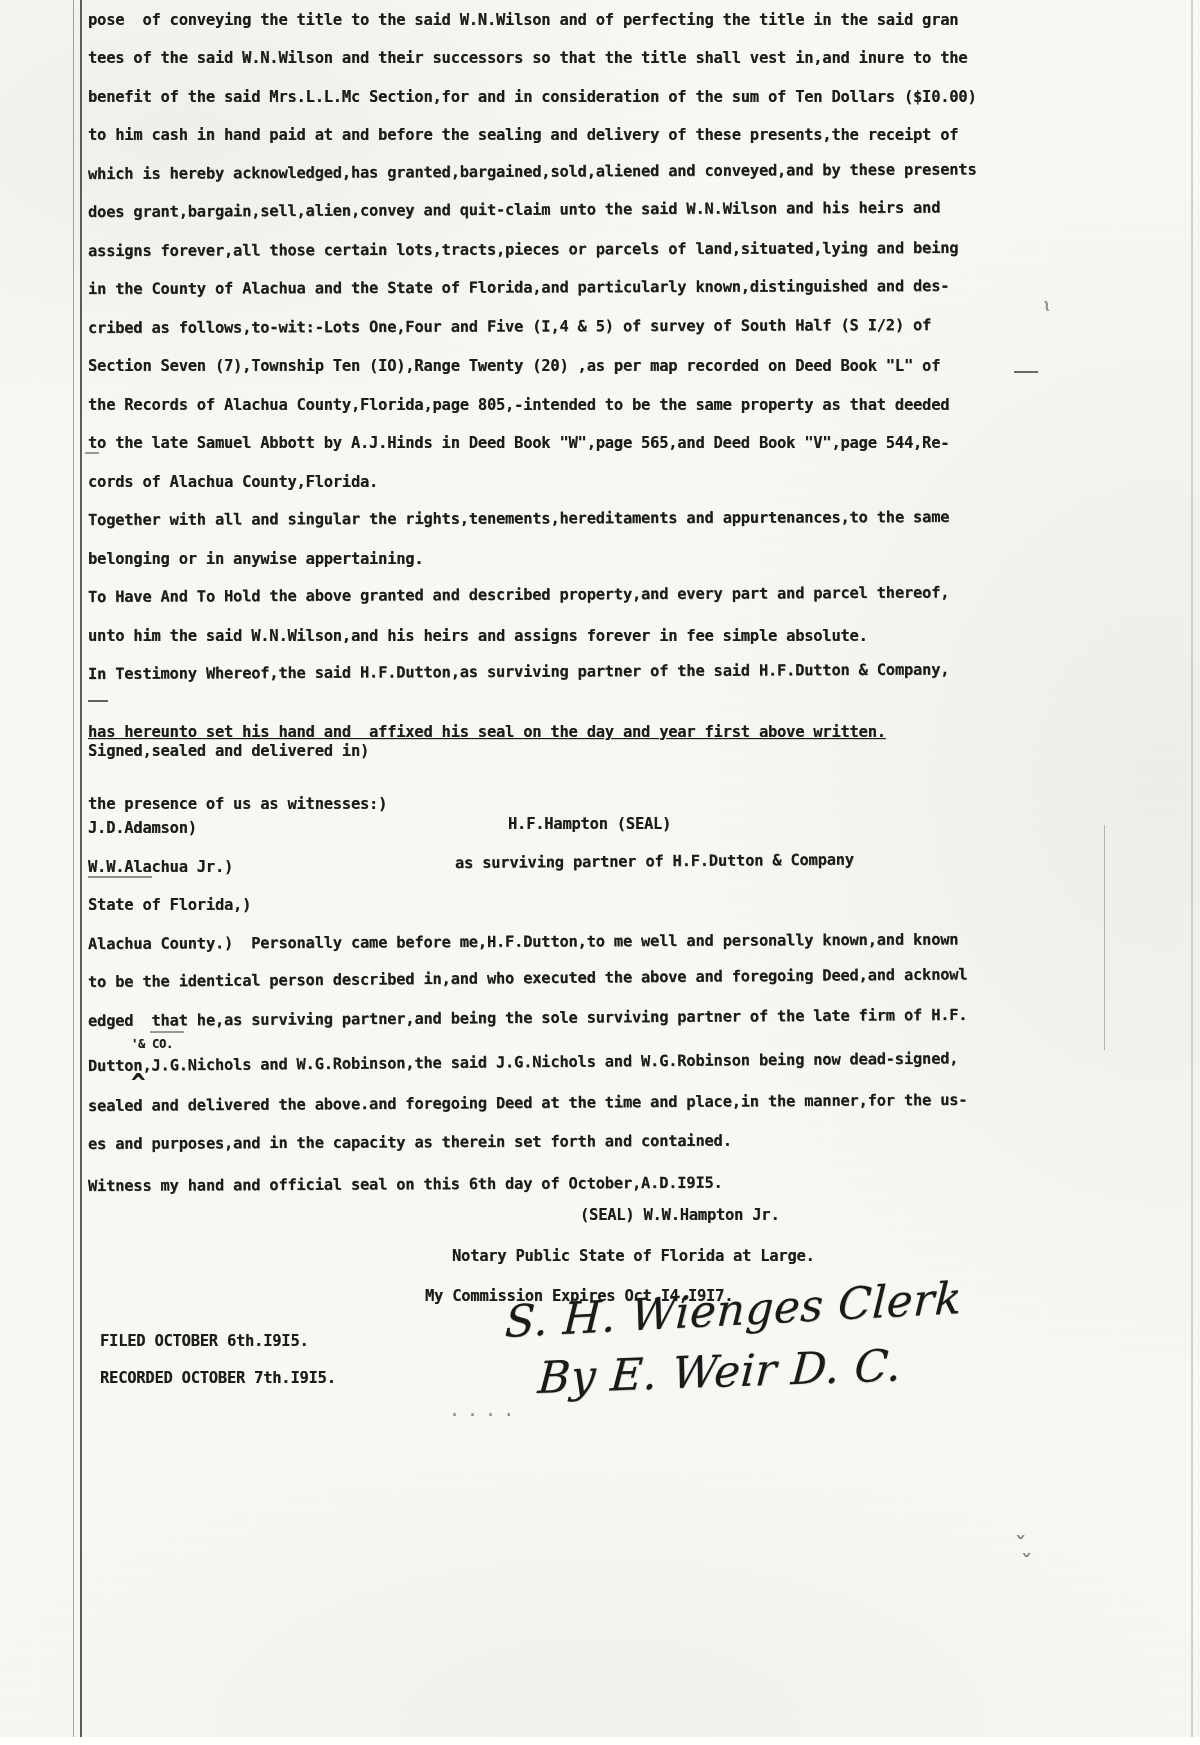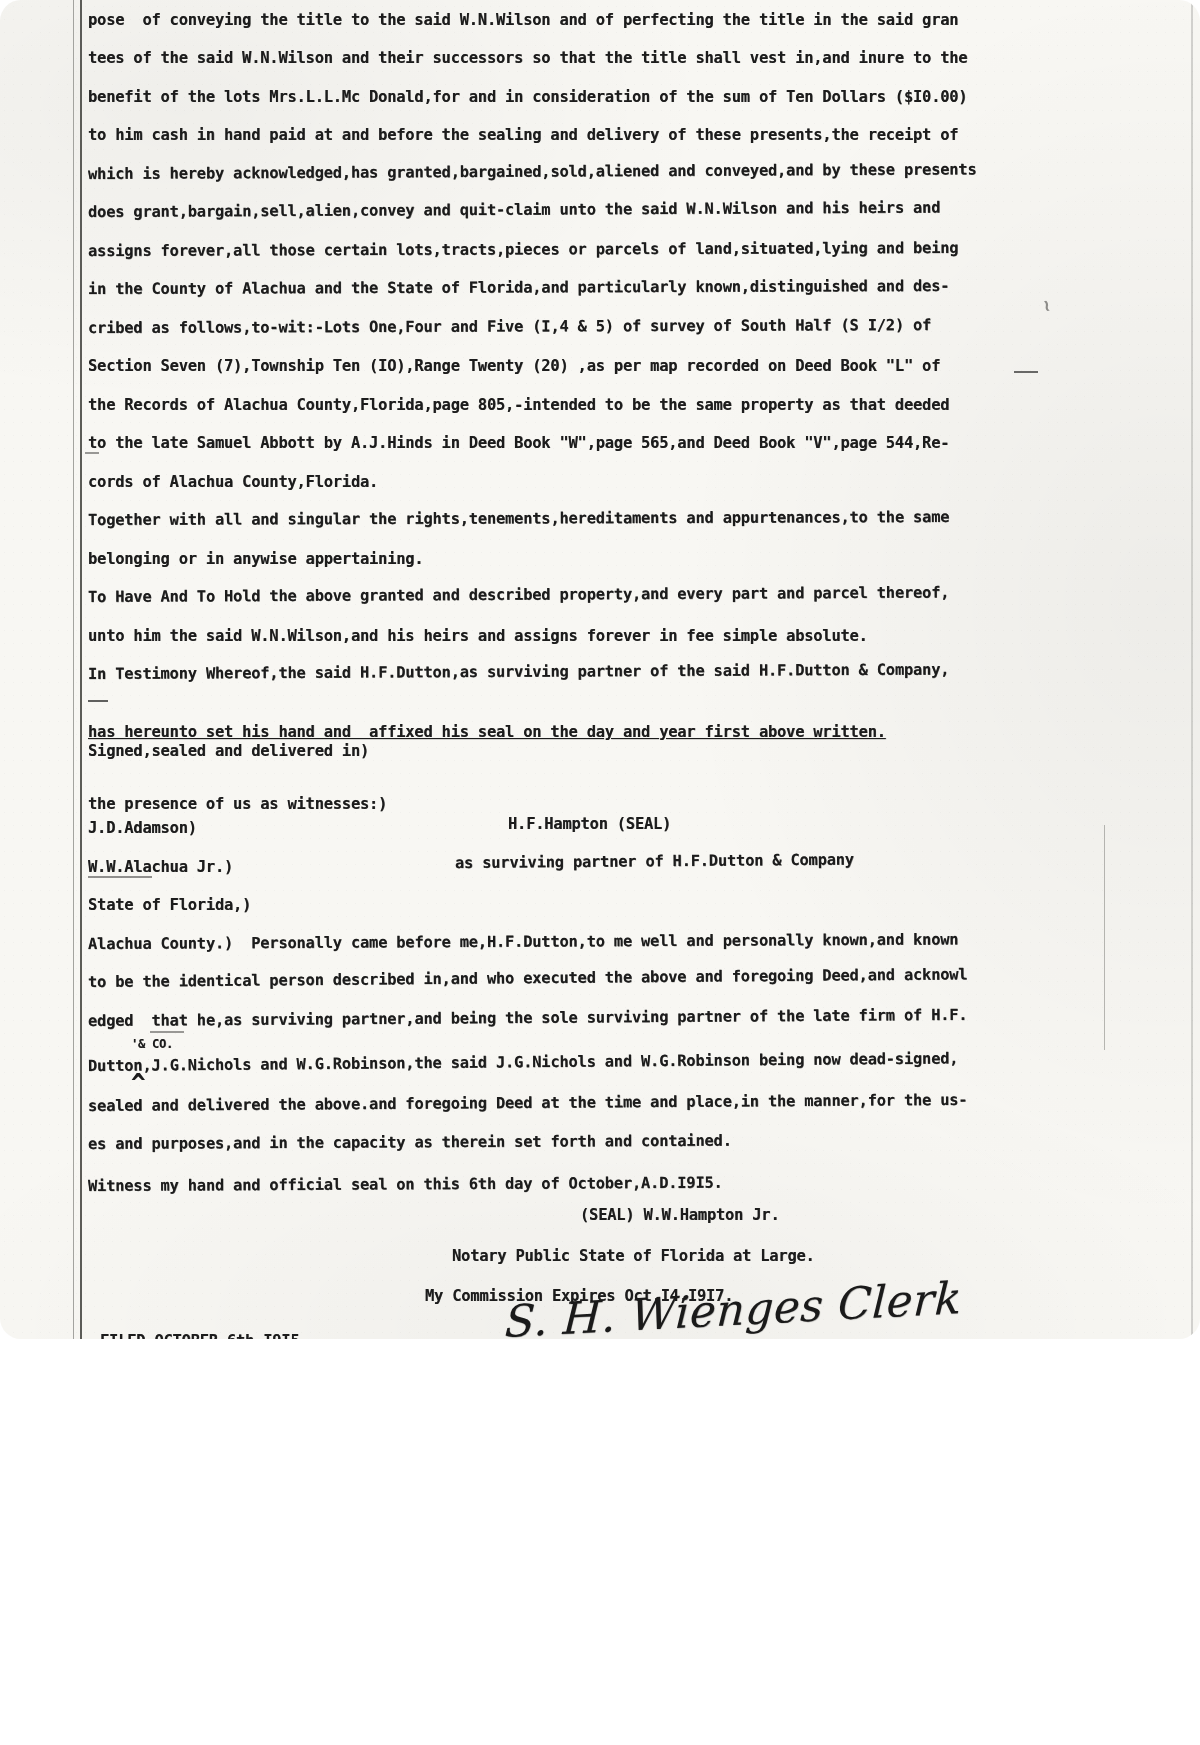--- a/index.html
+++ b/index.html
@@ -1,26 +1,25 @@
 <!DOCTYPE html>
 <html style="--ink: #1c1c1c; --bg: #f8f7f3;"><head>
 <meta charset="utf-8">
 <style>
   :root { --ink:#1c1c1c; --bg:#f8f7f3; }
   html,body { margin:0; padding:0; }
   body { width:1200px; height:1745px; font-family:"DejaVu Sans Mono", monospace; }
 
   .page {
-    position:relative; width:1200px; height:1339px; overflow:hidden;
+    position:relative; width:1200px; height:1737px; overflow:hidden;
     background:
       radial-gradient(ellipse 900px 500px at 15% 8%, rgba(0,0,0,0.035), transparent 60%),
       radial-gradient(ellipse 700px 900px at 97% 45%, rgba(0,0,0,0.045), transparent 70%),
       radial-gradient(ellipse 1000px 420px at 50% 99%, rgba(0,0,0,0.03), transparent 70%),
       var(--bg);
-    border-radius: 21px;
   }
   
   .page::after {
     content:""; position:absolute; inset:0; pointer-events:none; opacity:.45;
     background-image: radial-gradient(rgba(0,0,0,0.06) 0.5px, transparent 0.7px);
     background-size: 9px 13px;
   }
 
   .typed-line {
     position:absolute; white-space:pre;
@@ -39,21 +38,21 @@
   .rule-v { position:absolute; pointer-events:none; }
   .mark-dash { position:absolute; height:2px; background:#3a3a38; pointer-events:none; }
   .mark-char { position:absolute; white-space:pre; color:#3a3a38; font-family:"DejaVu Sans Mono", monospace; font-weight:bold; transform-origin:left center; pointer-events:none; }
 </style>
 </head>
 <body>
 
 <div class="page">
     <div class="typed-line" style="left: 88px; top: 12px;">pose  of conveying the title to the said W.N.Wilson and of perfecting the title in the said gran</div>
     <div class="typed-line" style="left: 88px; top: 50px;">tees of the said W.N.Wilson and their successors so that the title shall vest in,and inure to the</div>
-    <div class="typed-line" style="left: 88px; top: 89px;">benefit of the lots Mrs.L.L.Mc Donald,for and in consideration of the sum of Ten Dollars ($I0.00)</div>
+    <div class="typed-line" style="left: 88px; top: 89px;">benefit of the said Mrs.L.L.Mc Section,for and in consideration of the sum of Ten Dollars ($I0.00)</div>
     <div class="typed-line" style="left: 88px; top: 127px;">to him cash in hand paid at and before the sealing and delivery of these presents,the receipt of</div>
     <div class="typed-line" style="left: 88px; top: 166px; transform: rotate(-0.3deg);">which is hereby acknowledged,has granted,bargained,sold,aliened and conveyed,and by these presents</div>
     <div class="typed-line" style="left: 88px; top: 204px; transform: rotate(-0.3deg);">does grant,bargain,sell,alien,convey and quit-claim unto the said W.N.Wilson and his heirs and</div>
     <div class="typed-line" style="left: 88px; top: 243px; transform: rotate(-0.2deg);">assigns forever,all those certain lots,tracts,pieces or parcels of land,situated,lying and being</div>
     <div class="typed-line" style="left: 88px; top: 281px; transform: rotate(-0.2deg);">in the County of Alachua and the State of Florida,and particularly known,distinguished and des-</div>
     <div class="typed-line" style="left: 88px; top: 320px; transform: rotate(-0.2deg);">cribed as follows,to-wit:-Lots One,Four and Five (I,4 &amp; 5) of survey of South Half (S I/2) of</div>
     <div class="typed-line" style="left: 88px; top: 358px;">Section Seven (7),Township Ten (IO),Range Twenty (20) ,as per map recorded on Deed Book "L" of</div>
     <div class="typed-line" style="left: 88px; top: 397px;">the Records of Alachua County,Florida,page 805,-intended to be the same property as that deeded</div>
     <div class="typed-line" style="left: 88px; top: 435px;">to the late Samuel Abbott by A.J.Hinds in Deed Book "W",page 565,and Deed Book "V",page 544,Re-</div>
     <div class="typed-line" style="left: 88px; top: 474px;">cords of Alachua County,Florida.</div>

